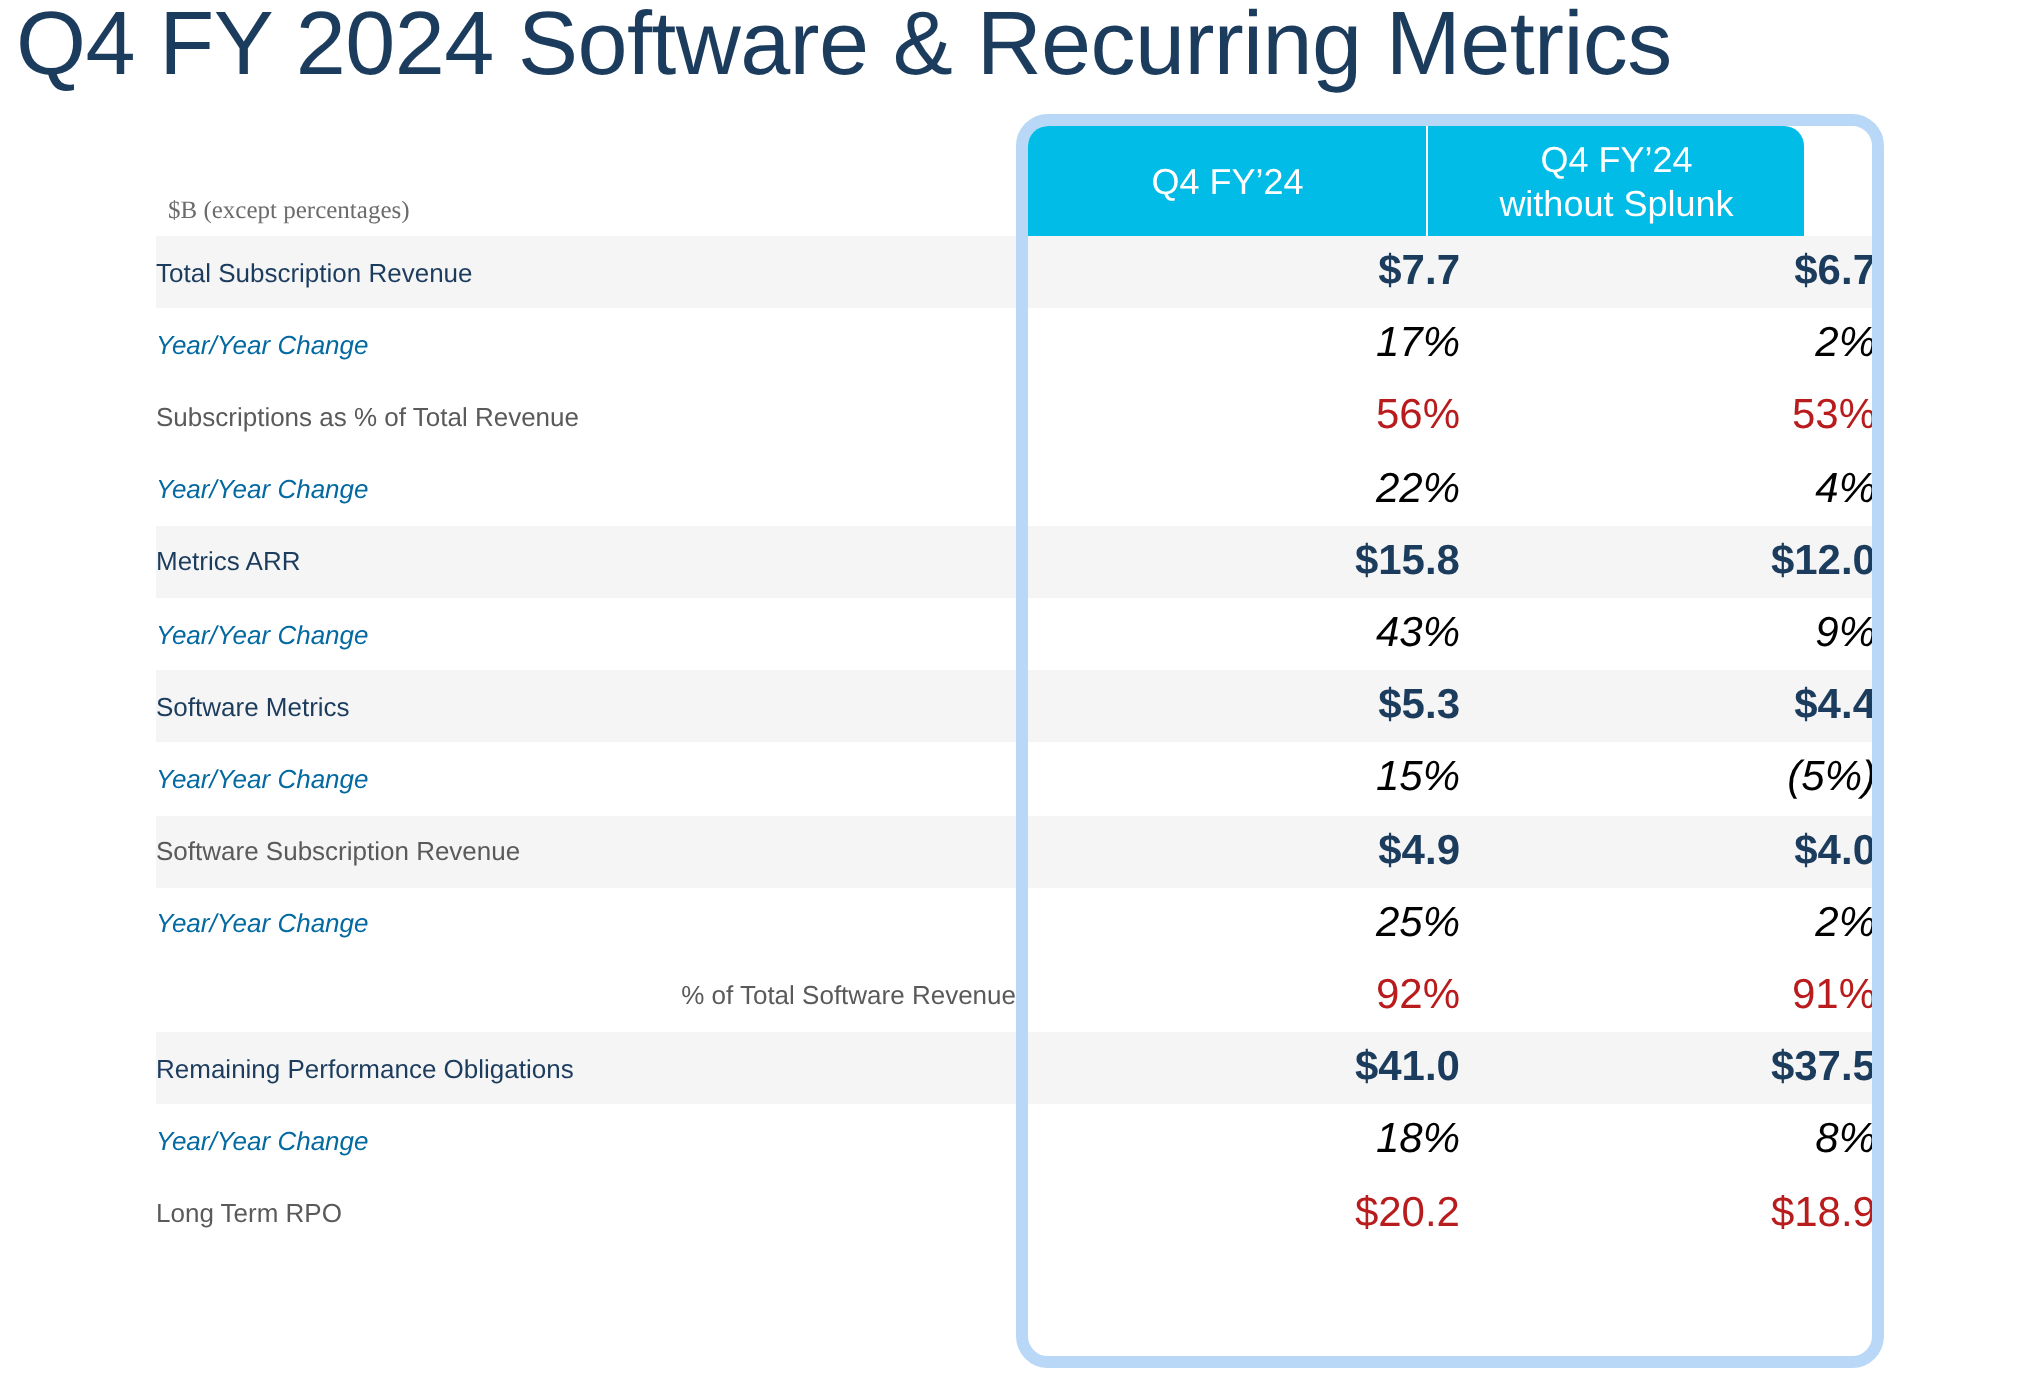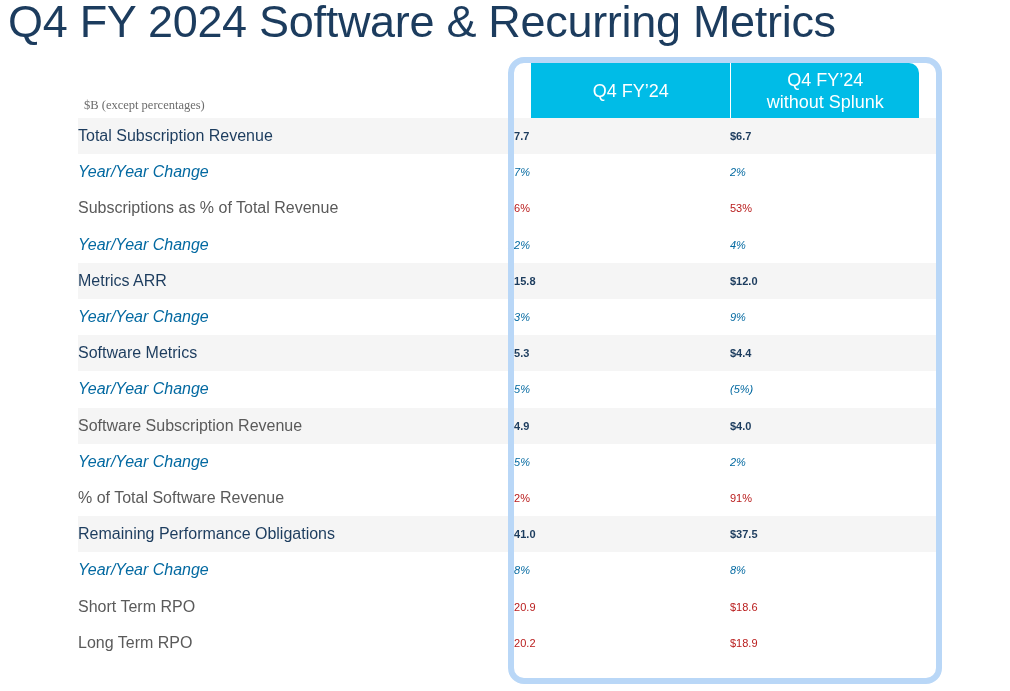--- a/index.html
+++ b/index.html
@@ -73,21 +73,20 @@
   #header-block {
     position: absolute;
     left: 514px;
     top: 63px;
     width: 388px;
     height: 55px;
     z-index: 4;
     display: flex;
     border-radius: 10px 10px 0 0;
     overflow: hidden;
-    padding-left: 17px;
   }
   .hdr-cell {
     background: #00bce7;
     color: #ffffff;
     display: flex;
     align-items: center;
     justify-content: center;
     text-align: center;
     font-size: 18px;
     line-height: 22px;
@@ -96,30 +95,31 @@
   #hdr-col1 { width: 217px; }
   #hdr-col2 { width: 205px; border-left: 1px solid #ffffff; }
   .hdr-line { display: block; }
 
   
   .row { height: 36.2px; }
   .row td { height: 36.2px; vertical-align: middle; }
 
   .cell-label {
     width: 430px;
-    font-size: 16px;
+    font-size: 13px;
     color: #5a5a5a;
     box-sizing: border-box;
     border-left: 1px solid #d8d8d8;
     border-right: 1px solid #d8d8d8;
     white-space: nowrap;
   }
   .cell-val {
-    font-size: 11px;
+    font-size: 21px;
     color: #5a5a5a;
+    text-align: right;
     padding-right: 16px;
     box-sizing: border-box;
     white-space: nowrap;
   }
   .cell-v1 { width: 222px; border-right: 1px solid #dcdcdc; }
   .cell-v2 { width: 208px; }
 
   
   .shade-grey  .cell-label,
   .shade-grey  .cell-val { background: #f5f5f5; }
@@ -132,25 +132,25 @@
 
   
   .sub-sep .cell-label,
   .sub-sep .cell-val { border-top: 1px solid #ececec; }
 
   
   .lvl0 { padding-left: 10px; color: #1c3c5e; font-weight: 400; }
   .lvl1 { padding-left: 48px; }
   .lvl2 { padding-left: 48px; }
   .lvl3 { padding-left: 84px; }
-  .lvl4 { padding-left: 84px; }
+  .lvl4 { padding-left: 84px; text-align: right; }
 
   .ital { font-style: italic; color: #0369a1; }
   .bold-val { color: #1c3c5e; font-weight: bold; }
-  .ital-val { font-style: italic; color: #0369a1; }
+  .ital-val { font-style: italic; color: #000000; }
   .plain-val { color: #b91c1c; }
 </style>
 </head>
 <body>
 
 <div id="page-title">Q4 FY 2024 Software &amp; Recurring Metrics</div>
 
 <div id="units-caption">$B (except percentages)</div>
 
 <table id="metrics-table">
@@ -212,25 +212,20 @@
       </tr>
       <tr class="row shade-grey sec-top">
         <td class="cell-label lvl0">Remaining Performance Obligations</td>
         <td class="cell-val cell-v1 bold-val">$41.0</td>
         <td class="cell-val cell-v2 bold-val">$37.5</td>
       </tr>
       <tr class="row shade-white">
         <td class="cell-label lvl1 ital">Year/Year Change</td>
         <td class="cell-val cell-v1 ital-val">18%</td>
         <td class="cell-val cell-v2 ital-val">8%</td>
-      </tr>
-      <tr class="row shade-white sub-sep">
-        <td class="cell-label lvl2">Short Term RPO</td>
-        <td class="cell-val cell-v1 plain-val">$20.9</td>
-        <td class="cell-val cell-v2 plain-val">$18.6</td>
       </tr>
       <tr class="row shade-white">
         <td class="cell-label lvl2">Long Term RPO</td>
         <td class="cell-val cell-v1 plain-val">$20.2</td>
         <td class="cell-val cell-v2 plain-val">$18.9</td>
       </tr>
     </tbody>
 </table>
 
 <div id="header-block">

